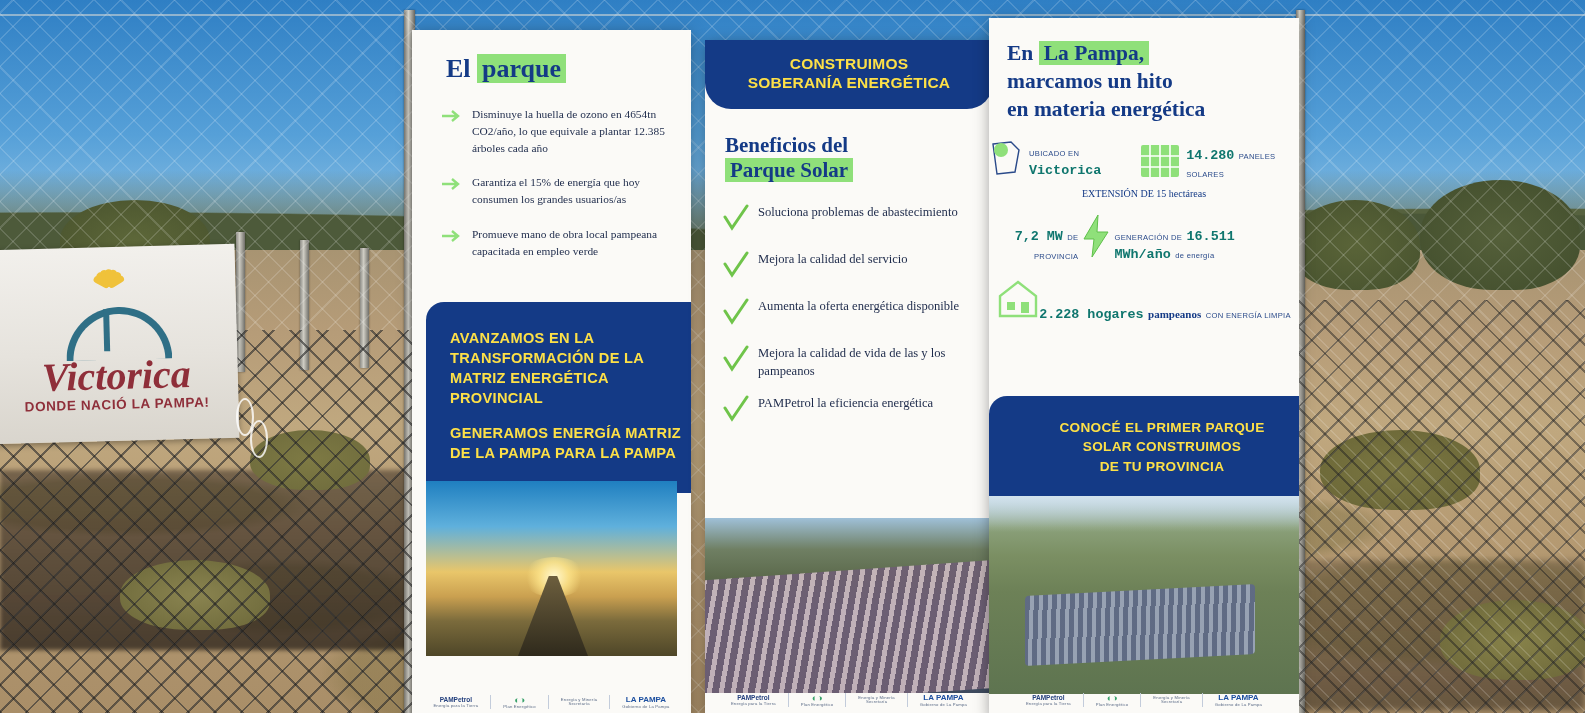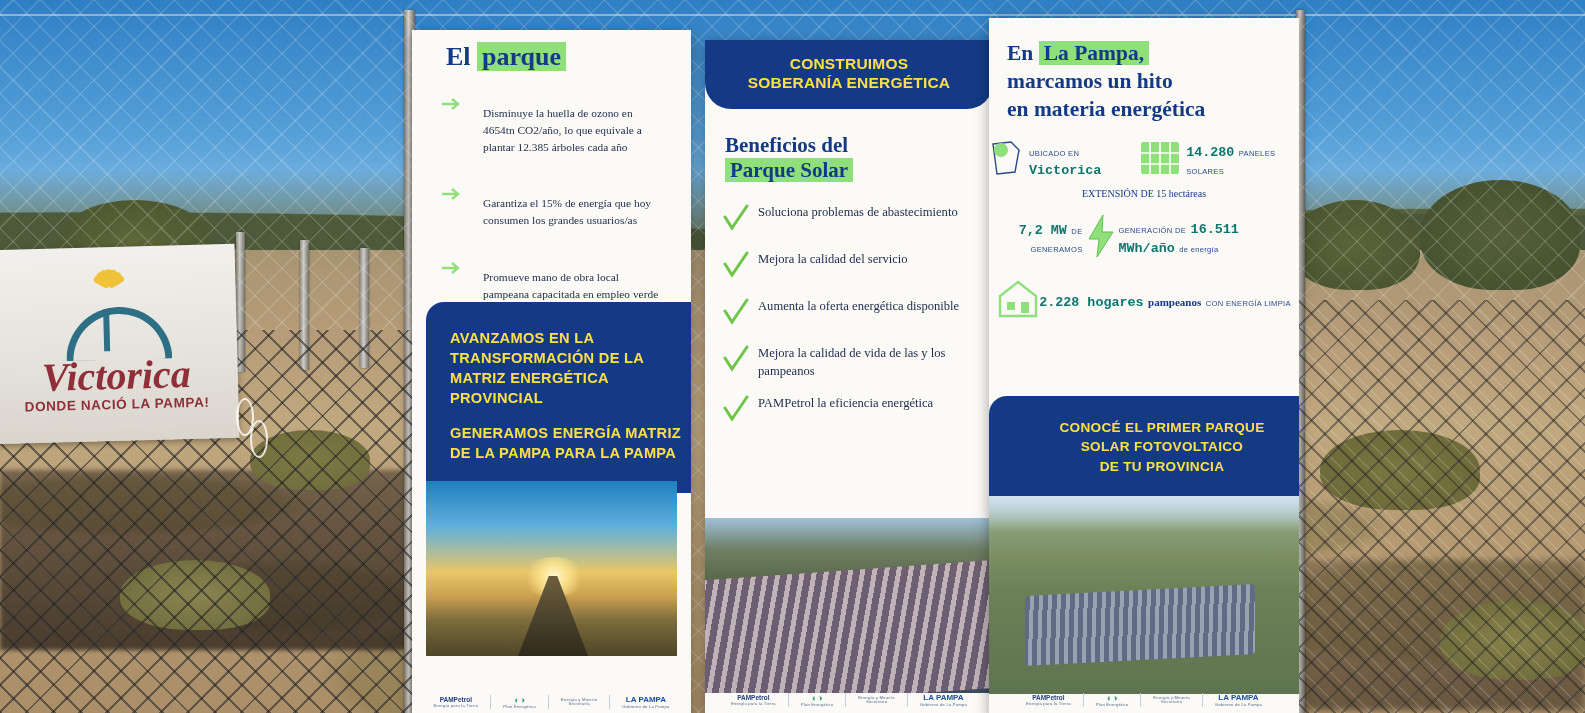--- a/index.html
+++ b/index.html
@@ -123,27 +123,27 @@
 
   .navy{background:#143a86;color:#fde047;}
   .hdr2{
     border-radius:0 0 26px 26px;padding:14px 10px 16px;text-align:center;
     font-weight:700;font-size:15.5px;line-height:1.25;letter-spacing:.2px;
   }
 
   
   .p1-title{
     font-family:"Liberation Serif",serif;font-weight:700;font-size:26px;color:#143a86;
-    margin:12px 0 0 34px;
+    margin:24px 0 0 34px;
   }
   .hl{background:#8fe07a;padding:0 5px;}
   .bullets{margin:22px 0 0 30px;width:228px;}
   .bul{display:flex;gap:8px;margin-bottom:17px;}
   .arrow{flex:0 0 auto;margin-top:3px;}
-  .bul p{margin:11px;font-size:11.4px;line-height:1.5;color:#1d2a4a;font-family:"Liberation Serif",serif;}
+  .bul p{margin:0;font-size:11.4px;line-height:1.5;color:#1d2a4a;font-family:"Liberation Serif",serif;}
   .p1-navy{
     position:absolute;left:14px;top:272px;width:251px;
     border-radius:18px 18px 0 0;padding:26px 24px 30px;
     font-weight:700;font-size:14.6px;line-height:1.38;letter-spacing:.3px;
   }
   .p1-photo{
     position:absolute;left:14px;top:451px;width:251px;height:175px;
     background:
       linear-gradient(180deg,#1f7fc0 0%,#5fb0dc 26%,#e9c66a 52%,#caa050 66%,#7b6b3c 80%,#4e4628 100%);
     overflow:hidden;
@@ -175,21 +175,21 @@
   .pv-rows{position:absolute;left:-10px;top:52px;width:310px;height:128px;
     background:repeating-linear-gradient(100deg,#6f5f74 0 7px,#cbb9c0 7px 12px);
     transform:skewY(-4deg);opacity:.92;}
 
   
   .p3-title{
     font-family:"Liberation Serif",serif;font-weight:700;font-size:21.5px;color:#143a86;
     margin:22px 0 0 18px;line-height:1.3;
   }
   .facts{position:absolute;left:0;top:120px;width:310px;}
-  .fact-row{display:flex;align-items:center;justify-content:center;gap:0;margin-bottom:6px;}
+  .fact-row{display:flex;align-items:flex-end;justify-content:center;gap:0;margin-bottom:6px;}
   .lblsm{font-size:7.6px;color:#2a4a8a;letter-spacing:.3px;line-height:1.25;}
   .lblbig{font-size:13.4px;color:#0f766e;font-weight:700;font-family:Liberation Mono, monospace;line-height:1.1;}
   .lblmed{font-size:11px;color:#143a86;font-weight:700;font-family:"Liberation Serif",serif;}
   .ext{text-align:center;font-size:10px;color:#143a86;margin:6px 0 14px;font-family:"Liberation Serif",serif;}
   .p3-navy{
     position:absolute;left:0;top:378px;width:310px;
     border-radius:18px 18px 0 0;padding:22px 18px 24px;text-align:center;
     font-weight:700;font-size:13.6px;line-height:1.42;letter-spacing:.3px;
   }
   .p3-photo{
@@ -427,21 +427,21 @@
               <span class="lblsm">PANELES SOLARES</span>
             </span>
           </div>
         </div>
 
         <div class="ext">EXTENSIÓN DE 15 hectáreas</div>
 
         <div class="fact-row">
           <span style="text-align:right">
             <span class="lblbig">7,2 MW</span>
-            <span class="lblsm">DE GENERAMOS</span>
+            <span class="lblsm">DE PROVINCIA</span>
           </span>
           <span>
             <svg width="36" height="46" viewBox="0 0 36 46">
                 <path d="M20 2 L6 26 H16 L14 44 L30 19 H19 Z" fill="#8fe07a" stroke="#5fbf4a" stroke-width="1"></path>
               </svg>
           </span>
           <span>
             <span class="lblsm">GENERACIÓN DE</span>
             <span class="lblbig">16.511 MWh/año</span>
             <span class="lblsm">de energía</span>
@@ -459,21 +459,21 @@
           <span>
             <span class="lblbig">2.228 hogares</span>
             <span class="lblmed">pampeanos</span>
             <span class="lblsm">CON ENERGÍA LIMPIA</span>
           </span>
         </div>
       </div>
 
       <div class="p3-navy navy">
         <div>CONOCÉ EL PRIMER PARQUE</div>
-        <div>SOLAR FOTOVOLTAICO</div>
+        <div>SOLAR CONSTRUIMOS</div>
         <div>DE TU PROVINCIA</div>
       </div>
 
       <div class="p3-photo">
         <div class="sunlit"></div>
         <div class="pv-field"></div>
       </div>
 
       <div class="logos">
         <div class="logo-b">

